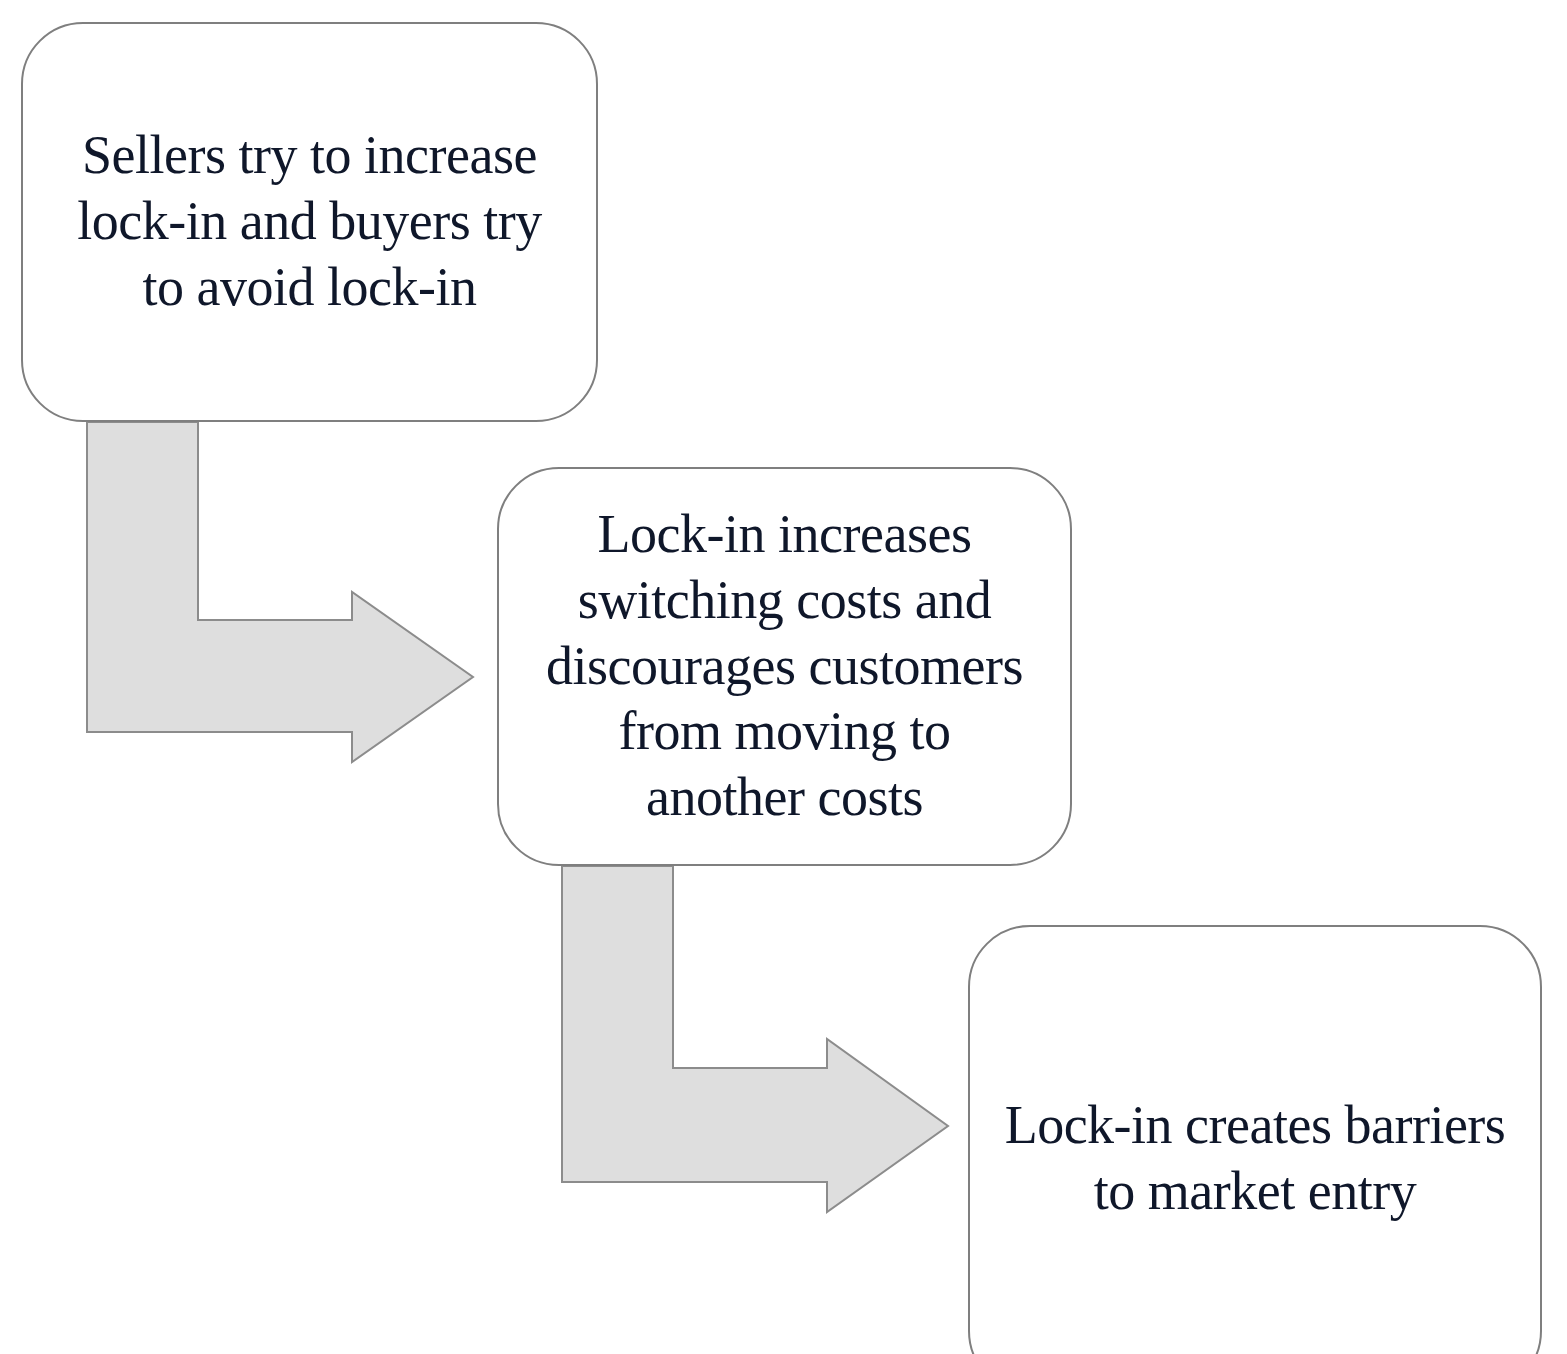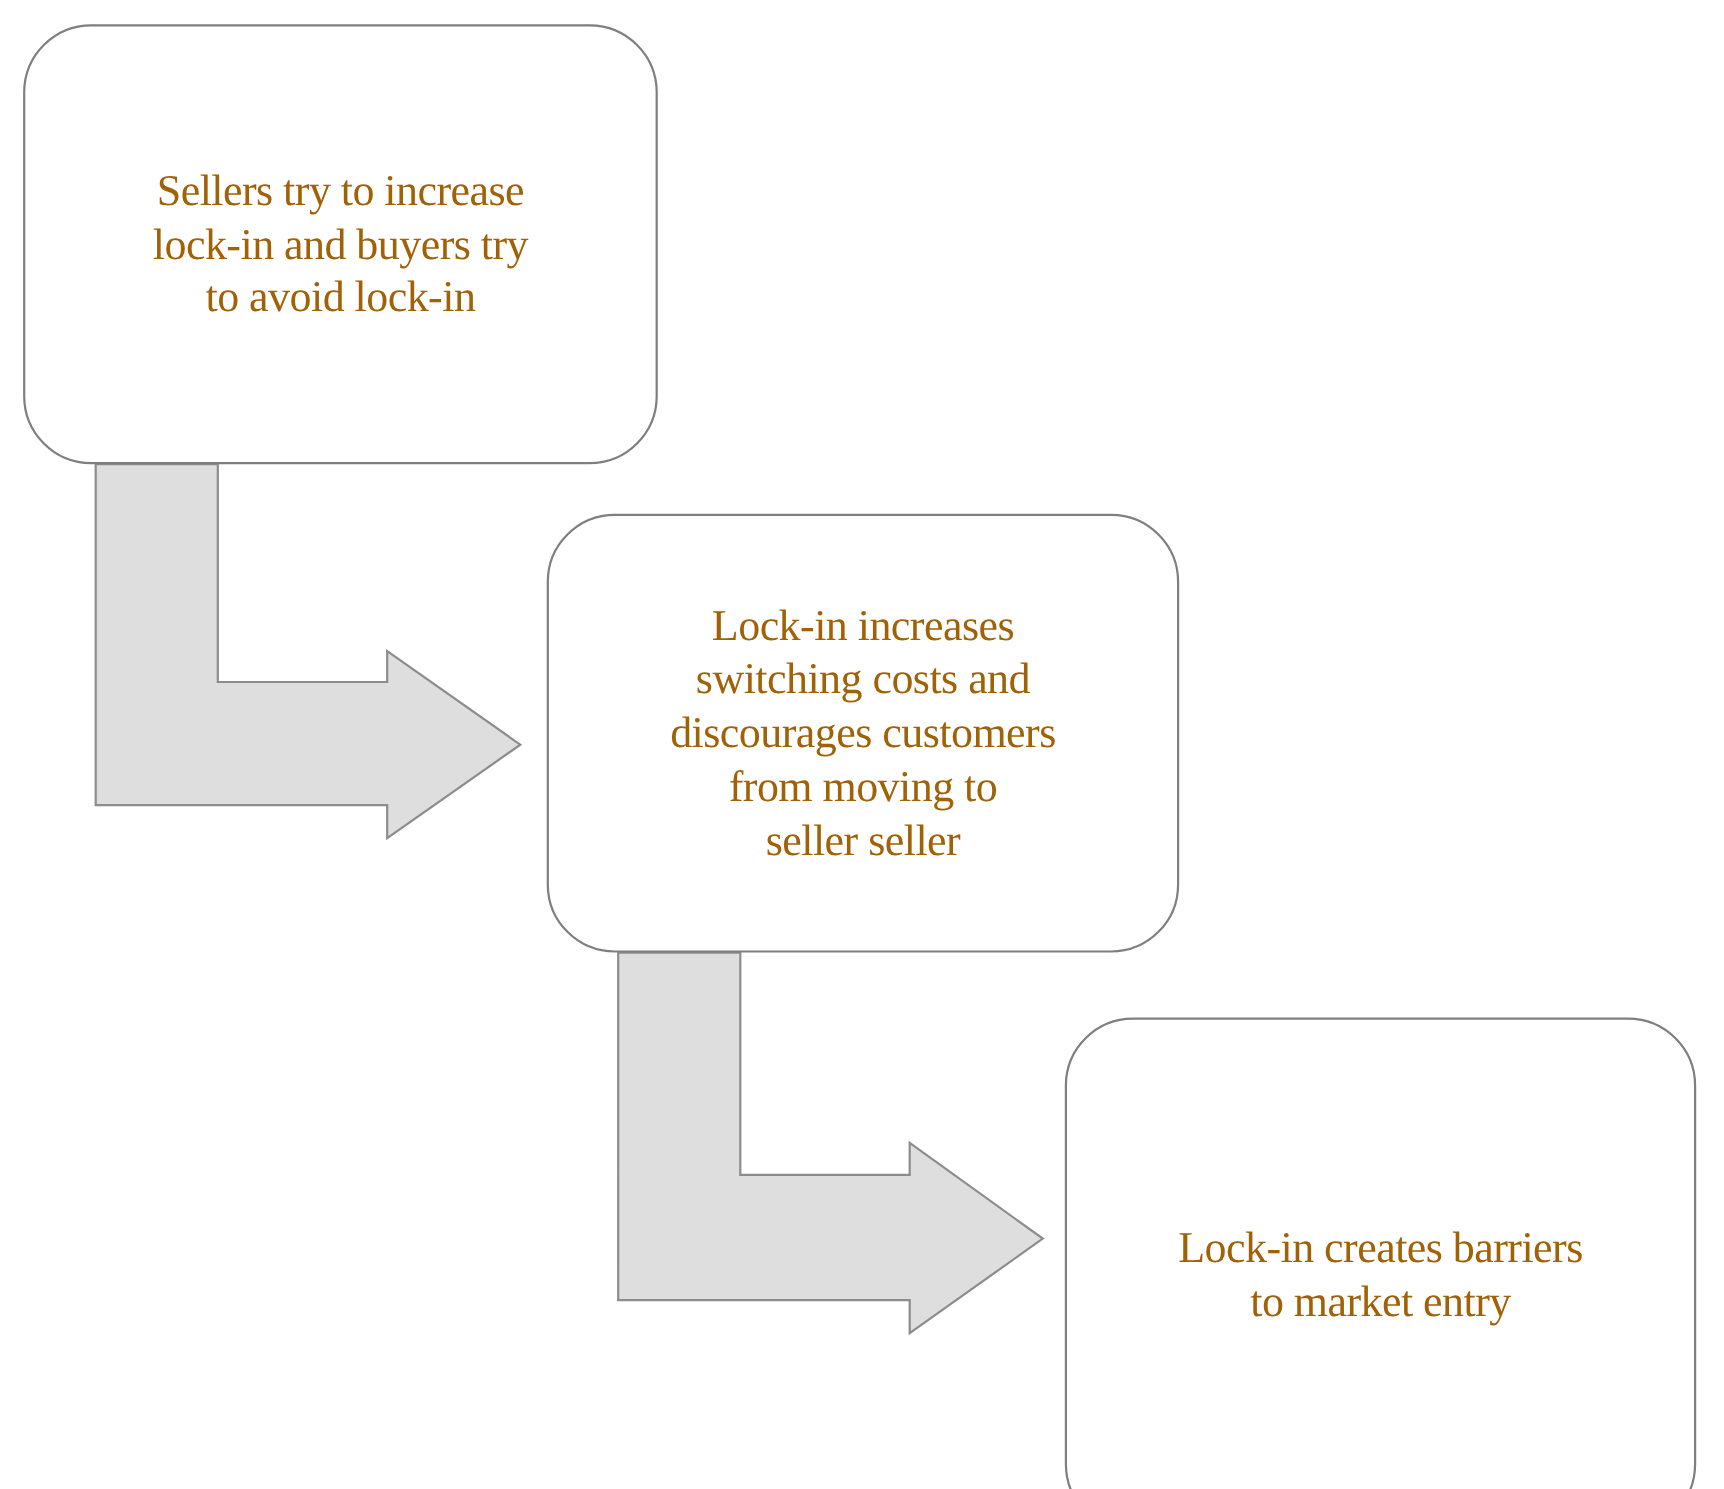--- a/index.html
+++ b/index.html
@@ -31,23 +31,23 @@
     border-radius: 62px;
     display: flex;
     align-items: center;
     justify-content: center;
     text-align: center;
     z-index: 1;
     padding: 10px 12px;
   }
   .flow-box .box-text {
     white-space: pre-line;
-    font-size: 40px;
+    font-size: 54px;
     line-height: 1.22;
-    color: #a16207;
+    color: #0f172a;
     letter-spacing: -0.5px;
   }
   #box-1 { left: 21px;  top: 22px;  width: 577px; height: 400px; }
   #box-2 { left: 497px; top: 467px; width: 575px; height: 399px; }
   #box-3 { left: 968px; top: 925px; width: 574px; height: 468px; }
 </style>
 </head>
 <body>
 
 <div class="canvas">
@@ -61,21 +61,21 @@
     <span class="box-text">Sellers try to increase
 lock-in and buyers try
 to avoid lock-in</span>
   </div>
 
   <div class="flow-box" id="box-2">
     <span class="box-text">Lock-in increases
 switching costs and
 discourages customers
 from moving to
-seller seller</span>
+another costs</span>
   </div>
 
   <div class="flow-box" id="box-3">
     <span class="box-text">Lock-in creates barriers
 to market entry</span>
   </div>
 
 </div>
 
 </body></html>

